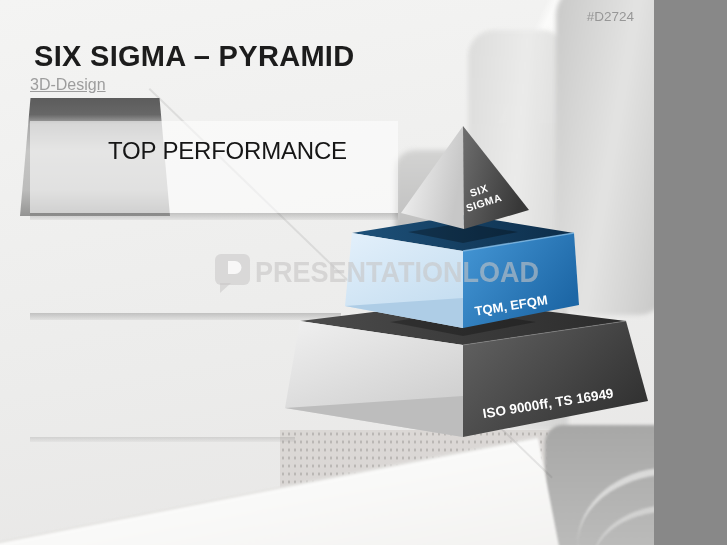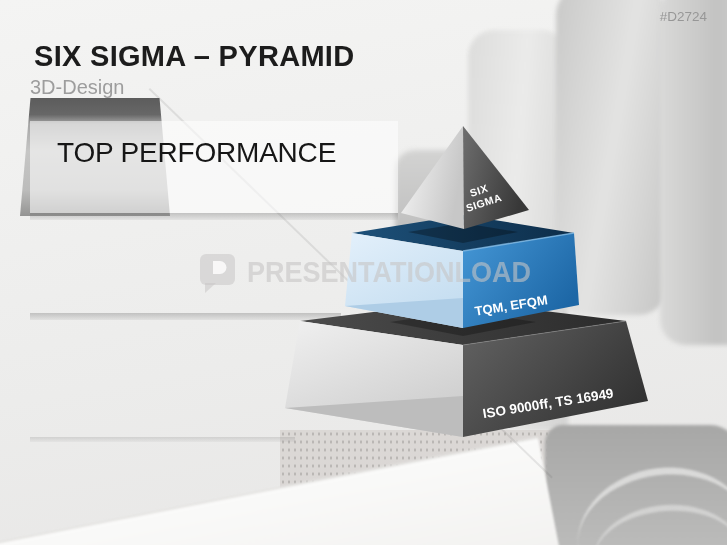--- a/index.html
+++ b/index.html
@@ -1,19 +1,20 @@
 <!DOCTYPE html>
 <html><head>
 <meta charset="utf-8">
 <style>
   html,body{margin:0;padding:0;background:#888;}
   .slide{
-    position:relative;width:727px;height:545px;overflow:hidden;
+    position:relative;width:654px;height:545px;overflow:hidden;
     background:linear-gradient(170deg,#f4f4f3 0%,#ececeb 60%,#e7e6e5 100%);
     font-family:"Liberation Sans",sans-serif;
+    text-align:center;
   }
   
   .bg{position:absolute;inset:0;z-index:0;}
   .bg div{position:absolute;}
   .fold-tr{top:-12px;right:-12px;width:270px;height:135px;
     background:linear-gradient(115deg,rgba(255,255,255,0) 47%,#fbfbfa 50%,#f0efee 100%);}
   .chair-a{left:468px;top:30px;width:100px;height:400px;border-radius:26px 26px 0 0;
     background:linear-gradient(95deg,#dcdcdb,#ebebea 45%,#d2d2d1);filter:blur(2px);opacity:.95;}
   .chair-b{left:556px;top:-15px;width:112px;height:330px;border-radius:30px;
     background:linear-gradient(100deg,#c9c9c8,#e3e3e2 50%,#c5c5c4);filter:blur(2px);}
@@ -35,39 +36,39 @@
   .arm2{left:592px;top:505px;width:150px;height:60px;border-top:6px solid #d2d2d1;
     border-radius:50% 50% 0 0/80% 80% 0 0;transform:rotate(-4deg);filter:blur(1px);}
   .table-bl{left:-80px;top:496px;width:640px;height:170px;transform:rotate(-11deg);
     background:linear-gradient(180deg,#fafaf9,#efeeec);border-top:2px solid #e4e3e1;filter:blur(1px);}
   .thin-diag{left:150px;top:88px;width:560px;height:2px;background:rgba(80,80,80,.12);
     transform:rotate(44deg);transform-origin:0 0;}
   
   .code{position:absolute;top:9px;right:20px;font-size:13.5px;color:#979797;z-index:5;}
   .title{position:absolute;left:30px;top:36px;margin:4px;font-size:29px;font-weight:600;
     color:#1c1c1c;letter-spacing:.3px;z-index:5;}
-  .subtitle{position:absolute;left:30px;top:76px;font-size:20px;color:#9d9d9d;z-index:5;}
+  .subtitle{position:absolute;left:30px;top:76px;font-size:16px;color:#9d9d9d;z-index:5;text-decoration:underline;}
   
   .band{position:absolute;left:30px;background:rgba(255,255,255,0.55);z-index:1;}
   .band-1{top:121px;height:92px;width:368px;}
   .band-2{top:220px;height:93px;width:311px;}
   .band-3{top:320px;height:117px;width:265px;}
-  .band .label{display:block;padding:16px 0 0 27px;font-size:28px;color:#161616;
+  .band .label{display:block;padding:16px 0 0 27px;font-size:24px;color:#161616;
     letter-spacing:-.2px;white-space:nowrap;}
   .divider{position:absolute;left:30px;height:7px;z-index:1;
     background:linear-gradient(180deg,rgba(110,110,110,.35),rgba(160,160,160,.15));}
   .div-1{top:213px;width:368px;}
   .div-2{top:313px;width:311px;}
   .div-3{top:437px;width:265px;height:5px;opacity:.6;}
   
   .pyr{position:absolute;left:0;top:0;z-index:2;}
   .pyr text{font-family:"Liberation Sans",sans-serif;font-weight:bold;fill:#ffffff;}
   
-  .watermark{position:absolute;left:196px;top:252px;display:flex;align-items:flex-start;
-    gap:7px;z-index:3;pointer-events:none;}
+  .watermark{position:absolute;left:211px;top:252px;display:flex;align-items:flex-start;
+    z-index:3;pointer-events:none;}
   .wm-text{font-size:30px;font-weight:bold;color:rgba(198,196,196,0.6);
     transform:scaleX(.9);transform-origin:left top;letter-spacing:0;line-height:40px;}
 </style>
 </head>
 <body>
 
 <div class="slide">
 
   <div class="bg">
     <div class="fold-tr"></div>

